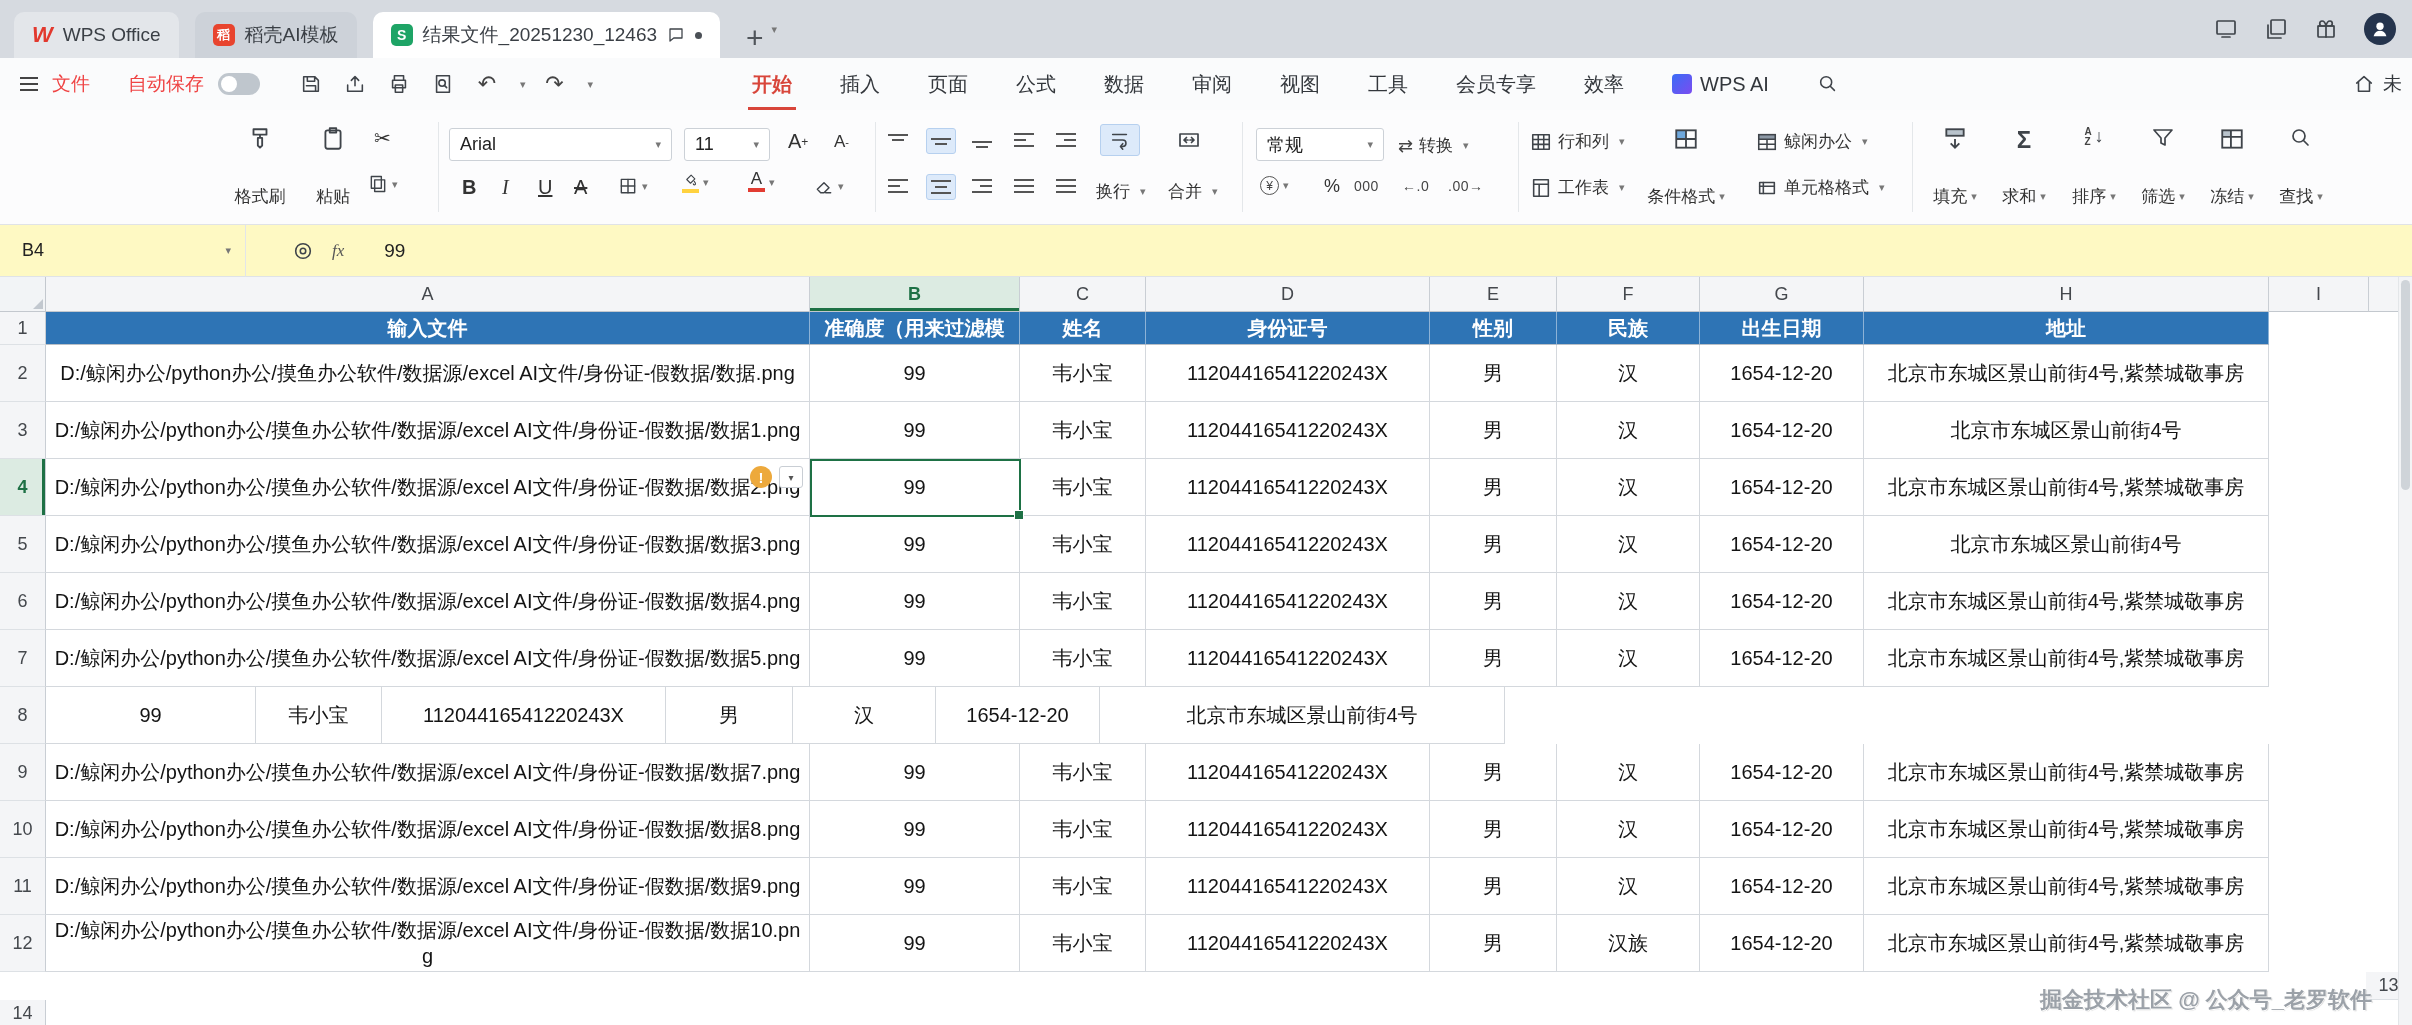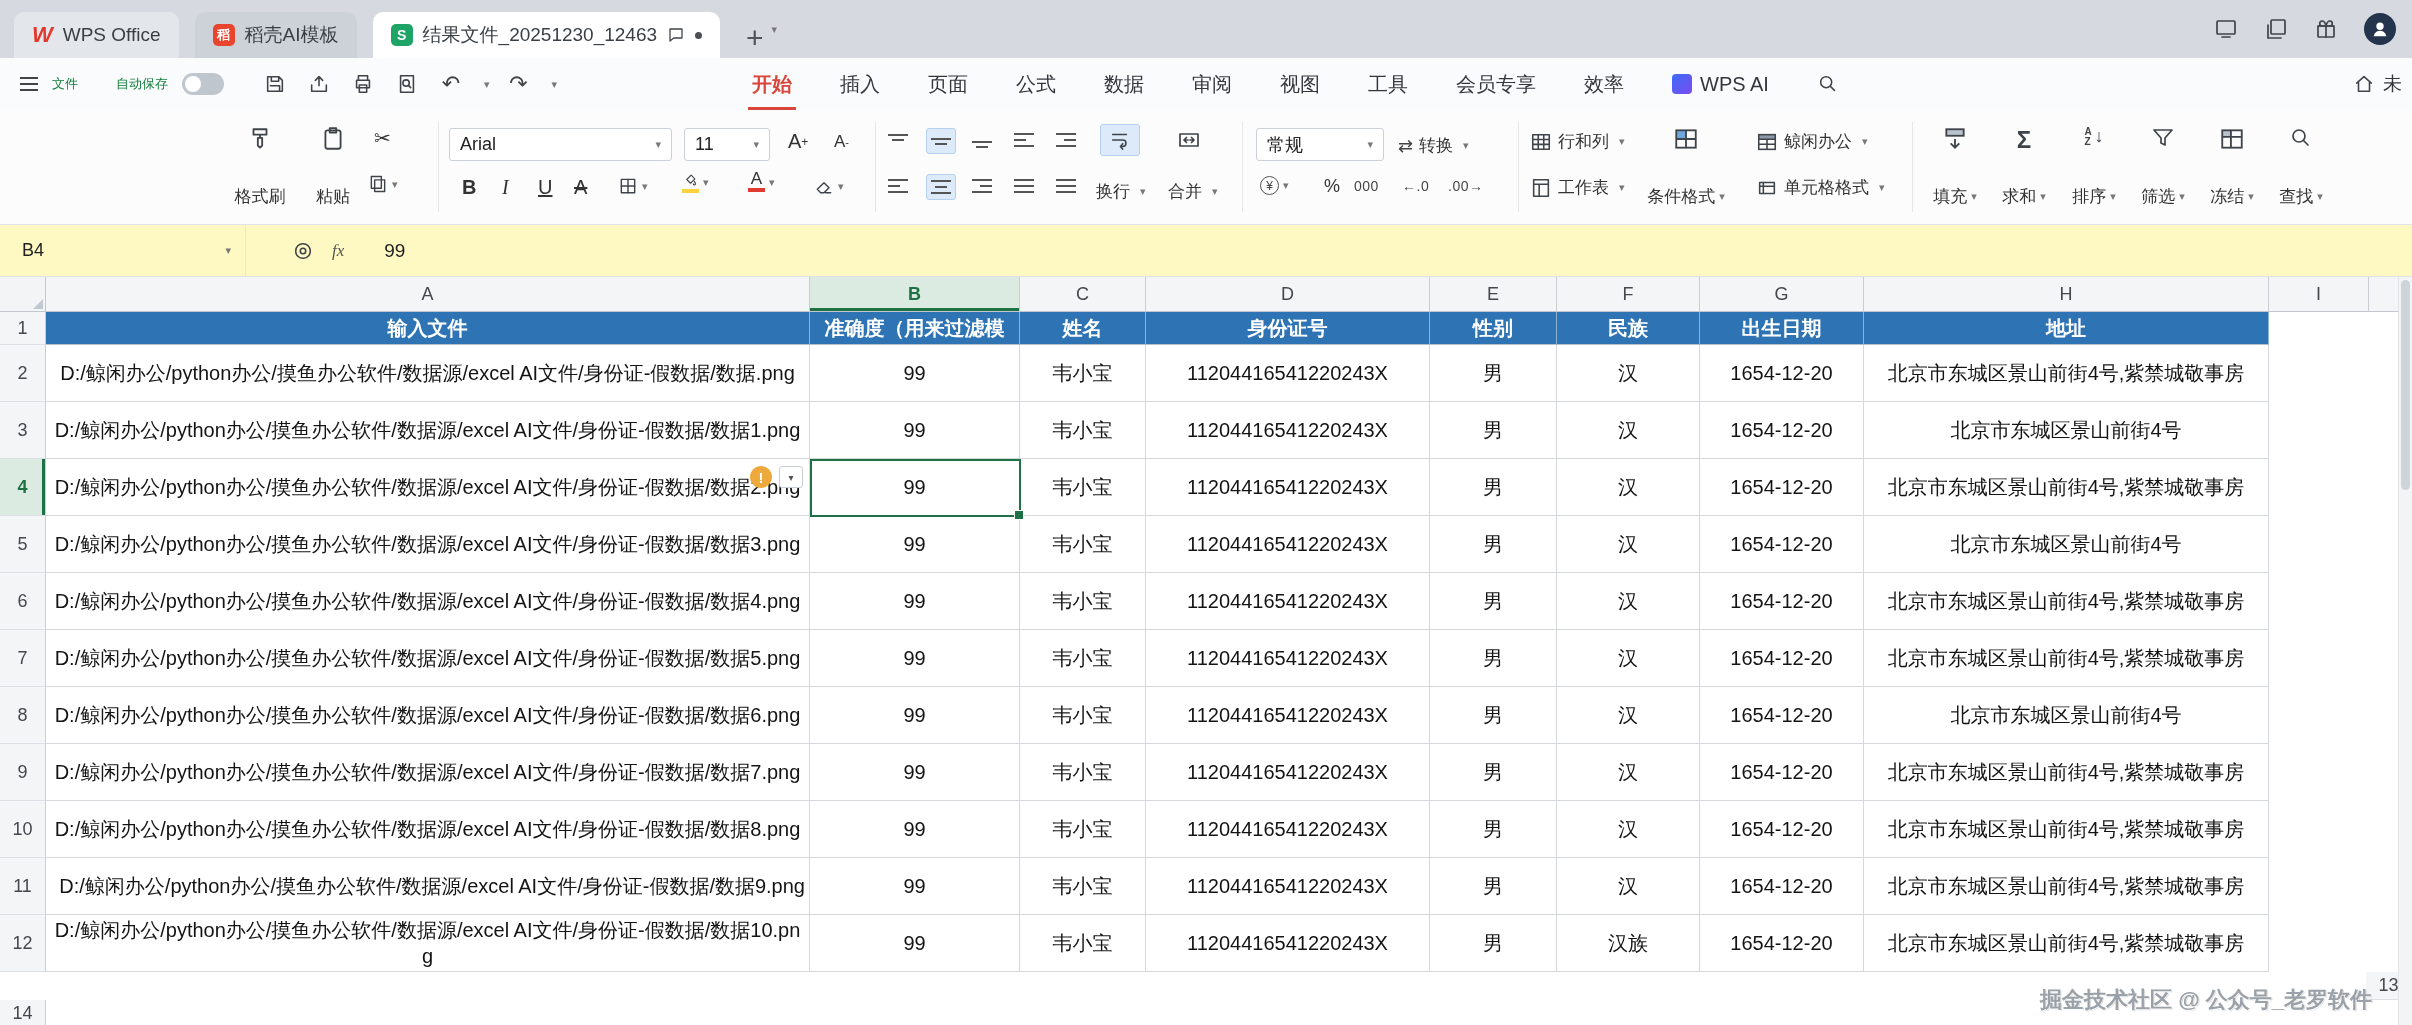--- a/index.html
+++ b/index.html
@@ -18,21 +18,21 @@
 .docer{background:#e8442e}
 .sicon{background:#1ea466;font-size:14px}
 .dot{width:7px;height:7px;border-radius:50%;background:#4b5056}
 .newtab{font-size:30px;color:#50555b;margin-left:26px;line-height:40px}
 .tb-right{position:absolute;right:16px;top:0;height:58px;display:flex;align-items:center;gap:26px}
 .avatar{width:32px;height:32px;border-radius:50%;background:#25344d;display:flex;align-items:center;justify-content:center}
 
 #menubar{position:absolute;left:0;top:58px;width:2412px;height:52px;background:#fafbfc;display:flex;align-items:center}
 .ml{display:flex;align-items:center;padding-left:20px;gap:14px}
 .ic-menu{width:18px;height:14px;border-top:2px solid #444;border-bottom:2px solid #444;background:linear-gradient(#444,#444) center/100% 2px no-repeat}
-.mtext{font-size:13px;color:#15803d}
+.mtext{font-size:19px;color:#ef4444}
 .toggle{width:42px;height:22px;border-radius:11px;background:#bfc6cd;position:relative}
 .toggle::after{content:"";position:absolute;left:3px;top:3px;width:16px;height:16px;border-radius:50%;background:#fff}
 .mico{display:flex;align-items:center;justify-content:center;width:30px;height:34px}
 .uglyph{font-size:22px;color:#444;line-height:30px}
 .mtabs{position:absolute;left:752px;top:0;height:52px;display:flex;align-items:center;gap:48px}
 .mtab{font-size:20px;color:#33373c;height:52px;display:flex;align-items:center;position:relative;white-space:nowrap}
 .mtab.active{color:#d8453a;font-weight:700}
 .mtab.active::after{content:"";position:absolute;left:-4px;right:-4px;bottom:0;height:3px;background:#d8453a}
 .wpsai-ic{width:20px;height:20px;border-radius:4px;background:linear-gradient(135deg,#3a6cf6,#7b4cf0);margin-right:8px}
 .mb-right{position:absolute;right:10px;top:0;height:52px;display:flex;align-items:center;gap:8px;font-size:19px;color:#33373c}
@@ -667,23 +667,20 @@
         </div>
         <div class="cell i6" style="width: 164px;">
           <span>1654-12-20</span>
         </div>
         <div class="cell i7" style="width: 405px;">
           <span>北京市东城区景山前街4号,紫禁城敬事房</span>
         </div>
       </div>
       <div class="grow" style="height: 57px;">
         <div class="rowh">8</div>
-        <div class="cell i0" style="width: 764px;">
-          <span>D:/鲸闲办公/python办公/摸鱼办公软件/数据源/excel AI文件/身份证-假数据/数据6.png</span>
-        </div>
         <div class="cell i1" style="width: 210px;">
           <span>99</span>
         </div>
         <div class="cell i2" style="width: 126px;">
           <span>韦小宝</span>
         </div>
         <div class="cell i3" style="width: 284px;">
           <span>11204416541220243X</span>
         </div>
         <div class="cell i4" style="width: 127px;">
@@ -748,21 +745,21 @@
         </div>
         <div class="cell i6" style="width: 164px;">
           <span>1654-12-20</span>
         </div>
         <div class="cell i7" style="width: 405px;">
           <span>北京市东城区景山前街4号,紫禁城敬事房</span>
         </div>
       </div>
       <div class="grow" style="height: 57px;">
         <div class="rowh">11</div>
-        <div class="cell i0" style="width: 764px; justify-content: flex-end;">
+        <div class="cell i0" style="width: 764px;">
           <span>D:/鲸闲办公/python办公/摸鱼办公软件/数据源/excel AI文件/身份证-假数据/数据9.png</span>
         </div>
         <div class="cell i1" style="width: 210px;">
           <span>99</span>
         </div>
         <div class="cell i2" style="width: 126px;">
           <span>韦小宝</span>
         </div>
         <div class="cell i3" style="width: 284px;">
           <span>11204416541220243X</span>

